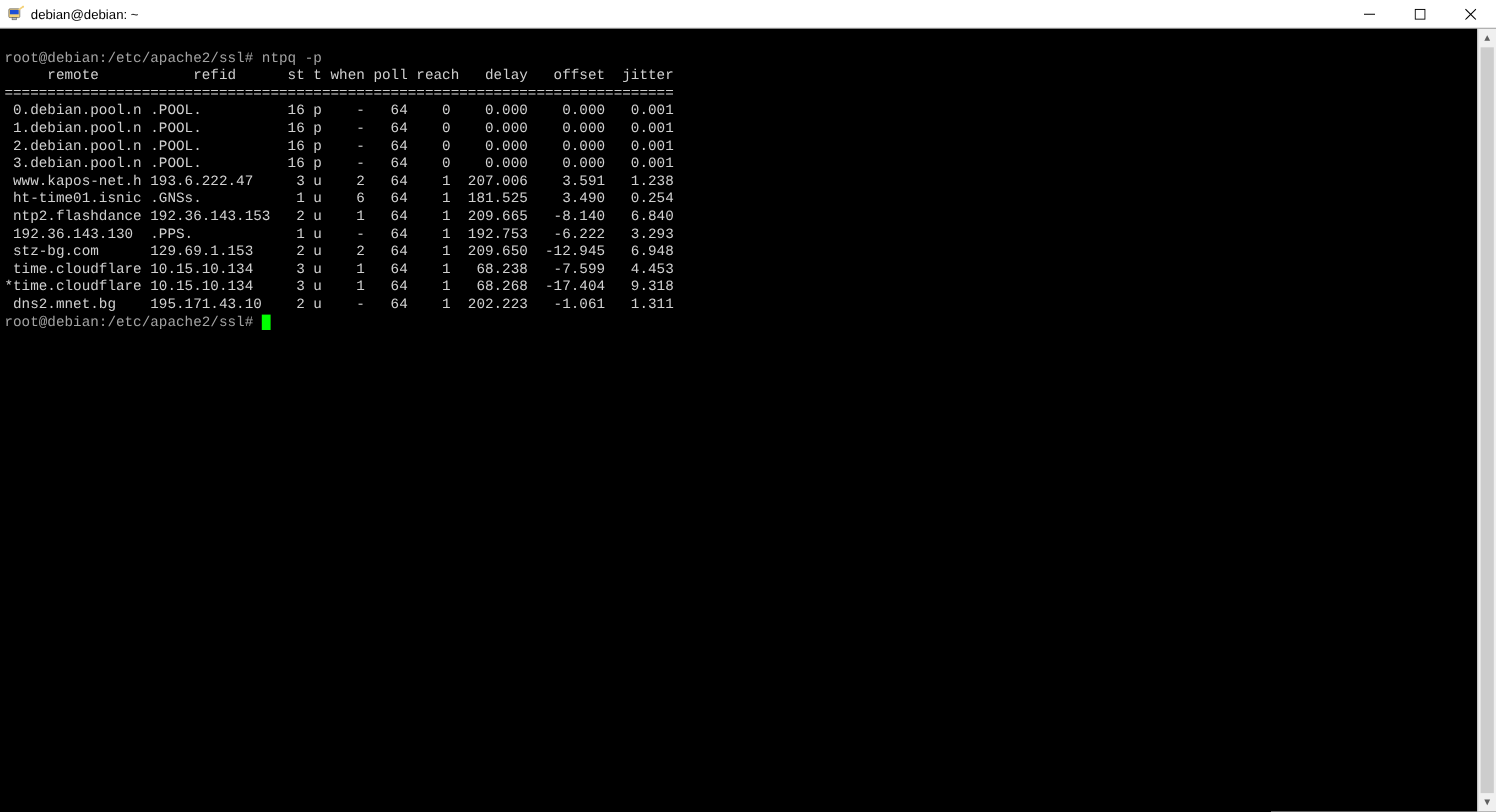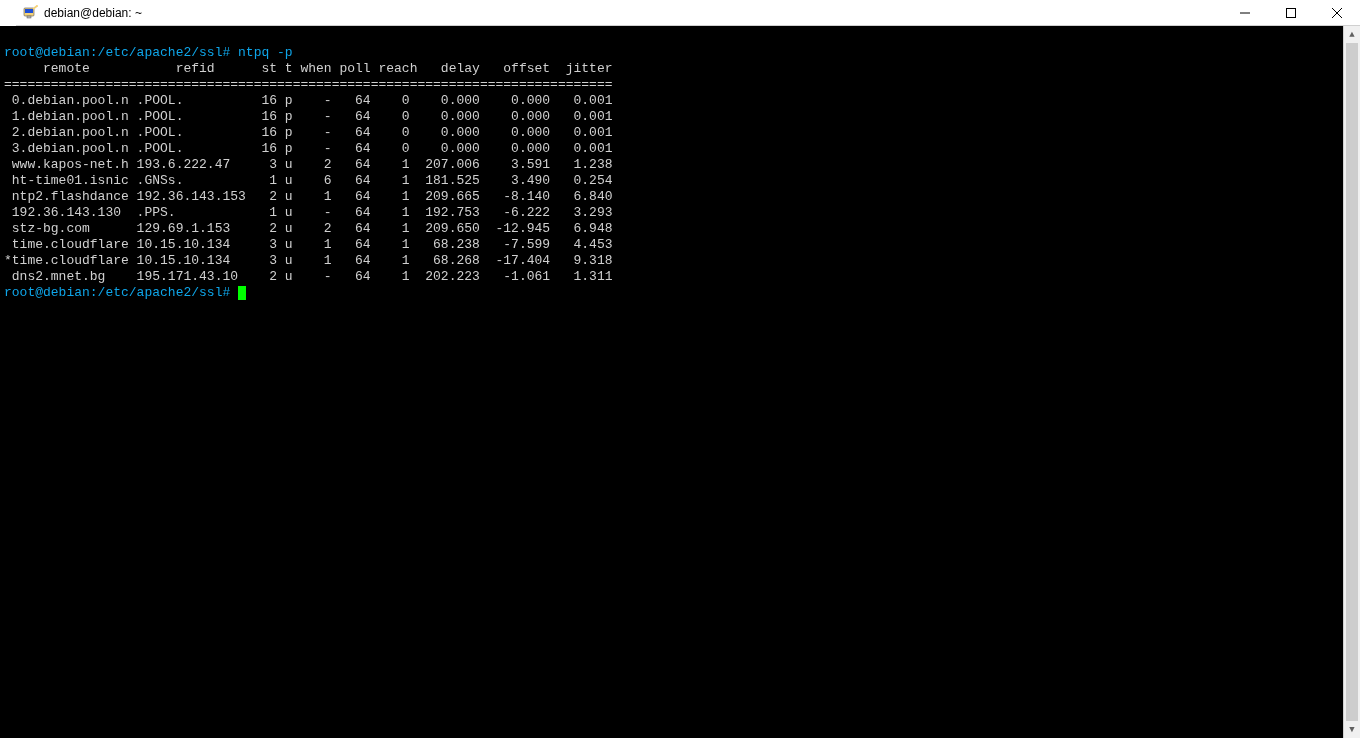--- a/index.html
+++ b/index.html
@@ -1,39 +1,39 @@
 <!DOCTYPE html>
 <html><head>
 <meta charset="utf-8">
 <style>
   * { margin: 0; padding: 0; box-sizing: border-box; }
   html, body { width: 1360px; height: 738px; overflow: hidden; font-family: "Segoe UI", Tahoma, sans-serif; background: #fff; }
   .titlebar {
     display: flex; align-items: center; height: 26px; background: #ffffff;
-    border-bottom: 1px solid #d0d0d0; user-select: none; margin-left: 16px;
+    border-bottom: 1px solid #d0d0d0; user-select: none;
   }
   .titlebar .app-icon { width: 16px; height: 16px; margin: 0 6px 0 6px; display: flex; align-items: center; justify-content: center; }
   .titlebar .title { font-size: 12px; color: #000; flex: 1; }
   .win-controls { display: flex; height: 100%; }
   .win-btn { width: 46px; height: 26px; display: flex; align-items: center; justify-content: center; cursor: default; }
   .win-btn svg { width: 10px; height: 10px; }
   .terminal {
     background: #000; color: #d0d0d0; width: 100%; height: calc(738px - 26px);
     font-family: "Consolas","Courier New",monospace; font-size: 13px; line-height: 16px;
     padding: 3px 4px; white-space: pre; position: relative;
   }
   .scrollbar {
     position: absolute; right: 0; top: 0; width: 17px; height: 100%;
     background: #f0f0f0; border-left: 1px solid #d0d0d0;
   }
   .scrollbar .thumb { position: absolute; left: 2px; right: 2px; top: 17px; bottom: 17px; background: #cdcdcd; }
   .scrollbar .arrow { position: absolute; left: 0; right: 0; height: 17px; display:flex; align-items:center; justify-content:center; color:#606060; font-size:9px; }
   .scrollbar .arrow.up { top: 0; }
   .scrollbar .arrow.down { bottom: 0; }
-  .prompt-line { color: #0ea5e9; }
+  .prompt-line { color: #a3a3a3; }
   .cursor { display:inline-block; width: 8px; height: 14px; background: #00ff00; vertical-align: text-bottom; }
   .putty-icon svg { width:16px; height:16px; }
 </style>
 </head>
 <body>
 
 <div class="titlebar">
   <span class="app-icon putty-icon">
     <svg viewBox="0 0 16 16">
       <rect x="2" y="3" width="10" height="8" rx="1" fill="#f4d27a" stroke="#555" stroke-width="0.6"></rect>

